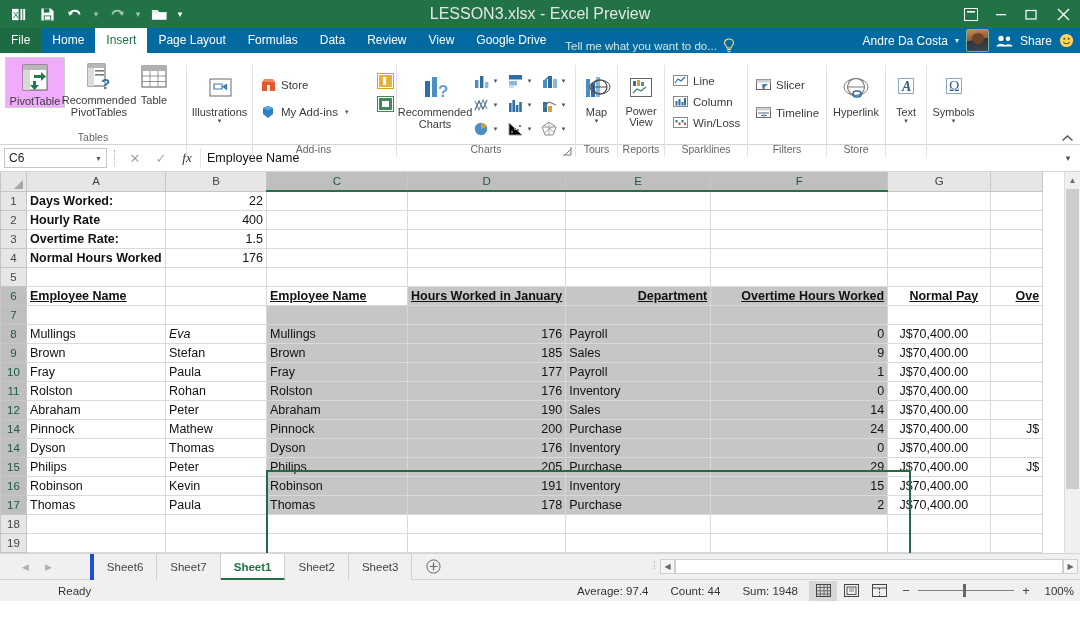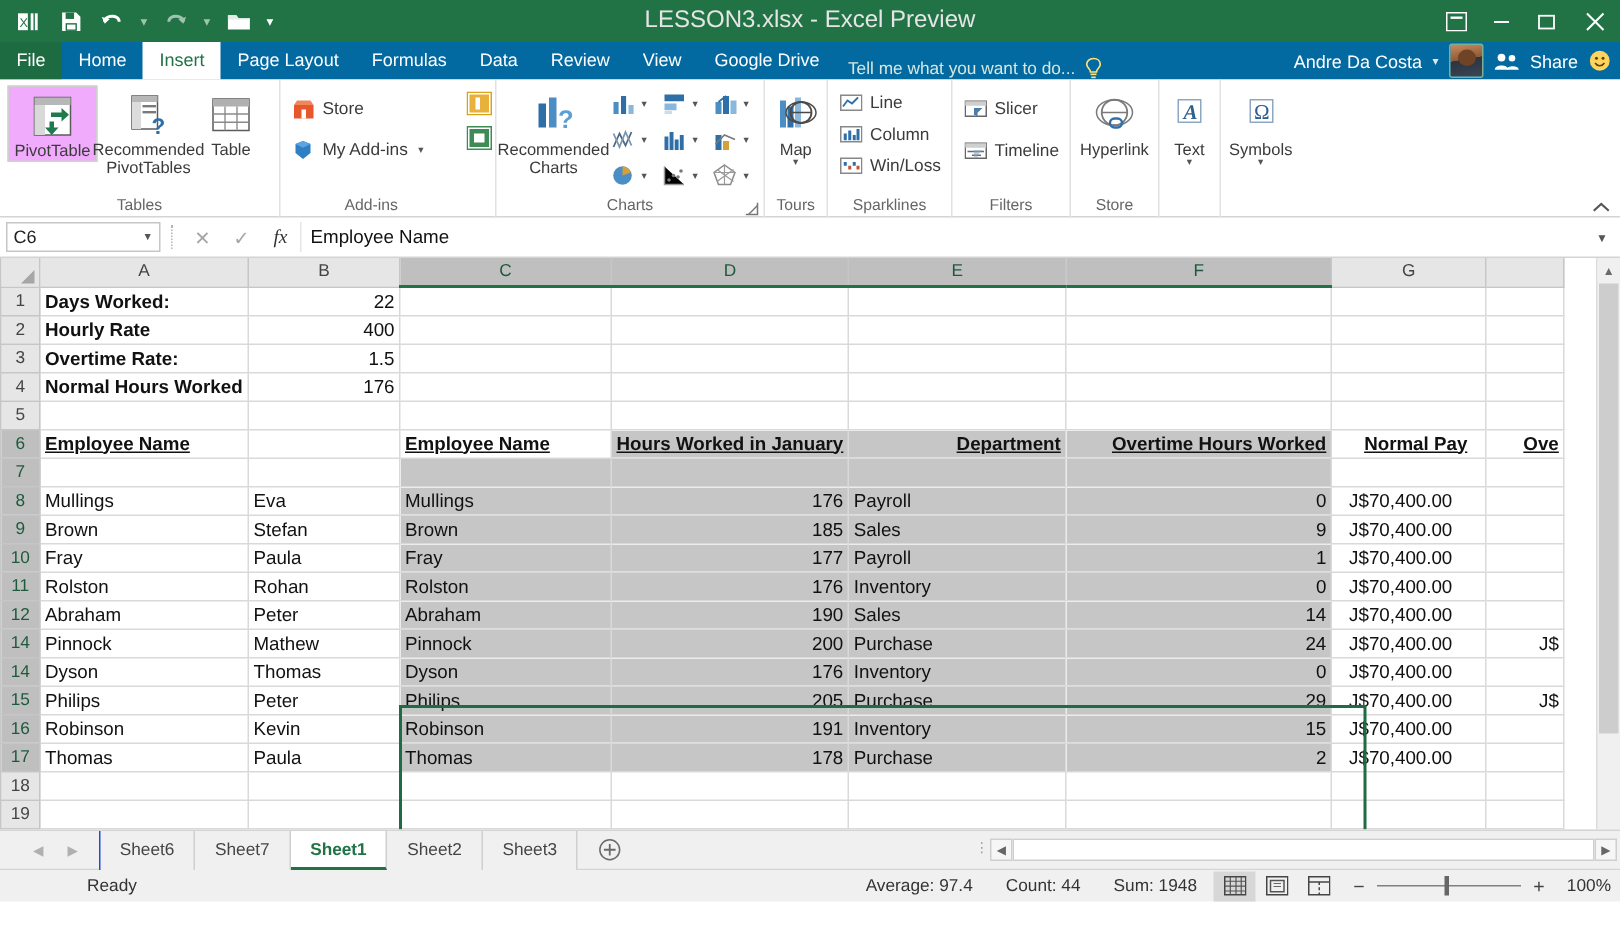--- a/index.html
+++ b/index.html
@@ -65,21 +65,21 @@
     background:#6e4326;
   }
   .caret-sm { font-size: 8px; opacity: .85; }
 
   
   .ribbon {
     height: 92px; background: #ffffff; border-bottom: 1px solid #d4d4d4;
     display: flex; position: relative;
   }
   .rgroup { position: relative; display: flex; flex-direction: column; height: 92px; }
-  .rgroup + .rgroup { border-left: 1px solid #e2e2e2; }
+  .rgroup + .rgroup { border-left: 1px solid #e2e2e2; margin-top: 12px; }
   .rgroup-body { flex: 1; display: flex; align-items: flex-start; padding: 4px 5px 0 5px; }
   .rgroup-label {
     height: 14px; line-height: 12px; text-align: center; font-size: 10.5px; color: #666;
   }
   .bigbtn {
     width: 62px; display: flex; flex-direction: column; align-items: center;
     padding-top: 3px; font-size: 11px; color: #3b3b3b; text-align: center; line-height: 12px;
   }
   .bigbtn .glyph { height: 34px; display: flex; align-items: center; justify-content: center; }
   .bigbtn.sel { background: #f0abfc; border: 1px solid #d0d0d0; }
@@ -173,21 +173,21 @@
   .sheetbar {
     height: 26px; background: #f0f0f0; display: flex; align-items: center;
     border-top: 1px solid #d4d4d4; position: relative;
   }
   .nav-arrows { display: flex; align-items: center; gap: 16px; padding: 0 14px 0 22px; color: #b0b0b0; font-size: 9px;}
   .stabs { display: flex; align-items: stretch; height: 26px; }
   .stab {
     padding: 0 13px; height: 26px; line-height: 26px; font-size: 11.5px; color: #444;
     border-right: 1px solid #cfcfcf; background: #f0f0f0;
   }
-  .stab:first-child { border-left: 1px solid #1d4ed8; }
+  .stab:first-child { border-left: 4px solid #1d4ed8; margin-left: 24px; }
   .stab.active { background: #ffffff; color: #217346; font-weight: bold; border-bottom: 2px solid #217346; }
   .addsheet { margin-left: 14px; font-size: 14px; color: #6a6a6a; }
   .hsplit { position: absolute; left: 650px; top: 6px; font-size: 9px; color: #999; letter-spacing:0; }
   .hscroll {
     position: absolute; left: 660px; right: 2px; top: 4px; height: 17px;
     background: #f0f0f0; display: flex; align-items: center;
   }
   .hs-left, .hs-right {
     width: 15px; height: 15px; display: flex; align-items: center; justify-content: center;
     font-size: 8px; color: #666; border: 1px solid #cfcfcf; background:#f6f6f6;
@@ -367,20 +367,36 @@
                 <rect x="3" y="3" width="24" height="5" fill="#b0b0b0"></rect>
                 <path d="M11 8 v16 M19 8 v16 M3 13 h24 M3 18.5 h24" stroke="#8a8a8a" stroke-width="0.9"></path>
               </svg>
           </span>
           <span>Table</span>
         </div>
       </div>
       <div class="rgroup-label">Tables</div>
     </div>
 
+    <div class="rgroup" style="width:66px">
+      <div class="rgroup-body" style="justify-content:center">
+        <div class="bigbtn" style="width:62px">
+          <span class="glyph">
+            <svg width="30" height="26" viewBox="0 0 30 26">
+                <rect x="5" y="3" width="21" height="17" fill="#fff" stroke="#6b6b6b"></rect>
+                <path d="M9 8 h8 v5 h-8z" fill="none" stroke="#3c7cb4" stroke-width="1.2"></path>
+                <path d="M17 10.5 l5 -3 v7z" fill="#3c7cb4"></path>
+              </svg>
+          </span>
+          <span>Illustrations</span>
+          <span class="ddc">▾</span>
+        </div>
+      </div>
+      <div class="rgroup-label"></div>
+    </div>
 
     <div class="rgroup" style="width:122px">
       <div class="rgroup-body stack" style="padding-top:9px">
         <div class="smallbtn">
           <span>
             <svg width="15" height="14" viewBox="0 0 15 14">
                 <path d="M1 4 h13 v9 h-13z" fill="#e8562c"></path>
                 <path d="M1 4 l2-3 h9 l2 3z" fill="#f0875c"></path>
                 <rect x="6" y="7" width="3" height="6" fill="#fff"></rect>
               </svg>
@@ -530,20 +546,37 @@
                 <path d="M10 12 h14 M17 5 a10 7 0 0 1 0 14 a10 7 0 0 1 0 -14" stroke="#4a4a4a" stroke-width="1" fill="none"></path>
               </svg>
           </span>
           <span>Map</span>
           <span class="ddc">▾</span>
         </div>
       </div>
       <div class="rgroup-label">Tours</div>
     </div>
 
+    <div class="rgroup" style="width:47px">
+      <div class="rgroup-body" style="justify-content:center">
+        <div class="bigbtn" style="width:45px;line-height:11px">
+          <span class="glyph">
+            <svg width="28" height="26" viewBox="0 0 28 26">
+                <rect x="3.5" y="2.5" width="21" height="18" fill="#fff" stroke="#666"></rect>
+                <rect x="6" y="5" width="3" height="5" fill="#2f6fa8"></rect>
+                <rect x="10" y="4" width="3" height="6" fill="#d4a03c"></rect>
+                <rect x="14" y="6" width="3" height="4" fill="#4a8ec4"></rect>
+                <path d="M6 17 L10 13 L14 15 L19 11" stroke="#3e8b57" stroke-width="1.3" fill="none"></path>
+              </svg>
+          </span>
+          <span>Power View</span>
+        </div>
+      </div>
+      <div class="rgroup-label">Reports</div>
+    </div>
 
     <div class="rgroup" style="width:83px">
       <div class="rgroup-body stack" style="padding-top:5px">
         <div class="smallbtn">
           <span>
             <svg width="15" height="13" viewBox="0 0 15 13">
                 <rect x="0.5" y="1.5" width="14" height="10" fill="#fff" stroke="#888"></rect>
                 <path d="M2 9 L5 5 L8 7 L12 3" stroke="#2f6fa8" stroke-width="1.2" fill="none"></path>
               </svg>
           </span>
@@ -763,21 +796,21 @@
             <td class="cell sel" style="width: 141px;"></td>
             <td class="cell sel" style="width: 145px;"></td>
             <td class="cell sel" style="width: 145px;"></td>
             <td class="cell sel" style="width: 177px;"></td>
             <td class="cell" style="width: 103px;"></td>
             <td class="cell" style="width: 52px;"></td>
           </tr>
           <tr>
             <td class="rowhead selrow">8</td>
             <td class="cell" style="width: 139px;">Mullings</td>
-            <td class="cell" style="width: 101px;">Eva</td>
+            <td class="cell" style="width: 101px; font-style: italic;">Eva</td>
             <td class="cell sel" style="width: 141px;">Mullings</td>
             <td class="cell sel r" style="width: 145px;">176</td>
             <td class="cell sel" style="width: 145px;">Payroll</td>
             <td class="cell sel r" style="width: 177px;">0</td>
             <td class="cell r" style="width: 103px; padding-right: 22px;">J$70,400.00</td>
             <td class="cell" style="width: 52px;"></td>
           </tr>
           <tr>
             <td class="rowhead selrow">9</td>
             <td class="cell" style="width: 139px;">Brown</td>

